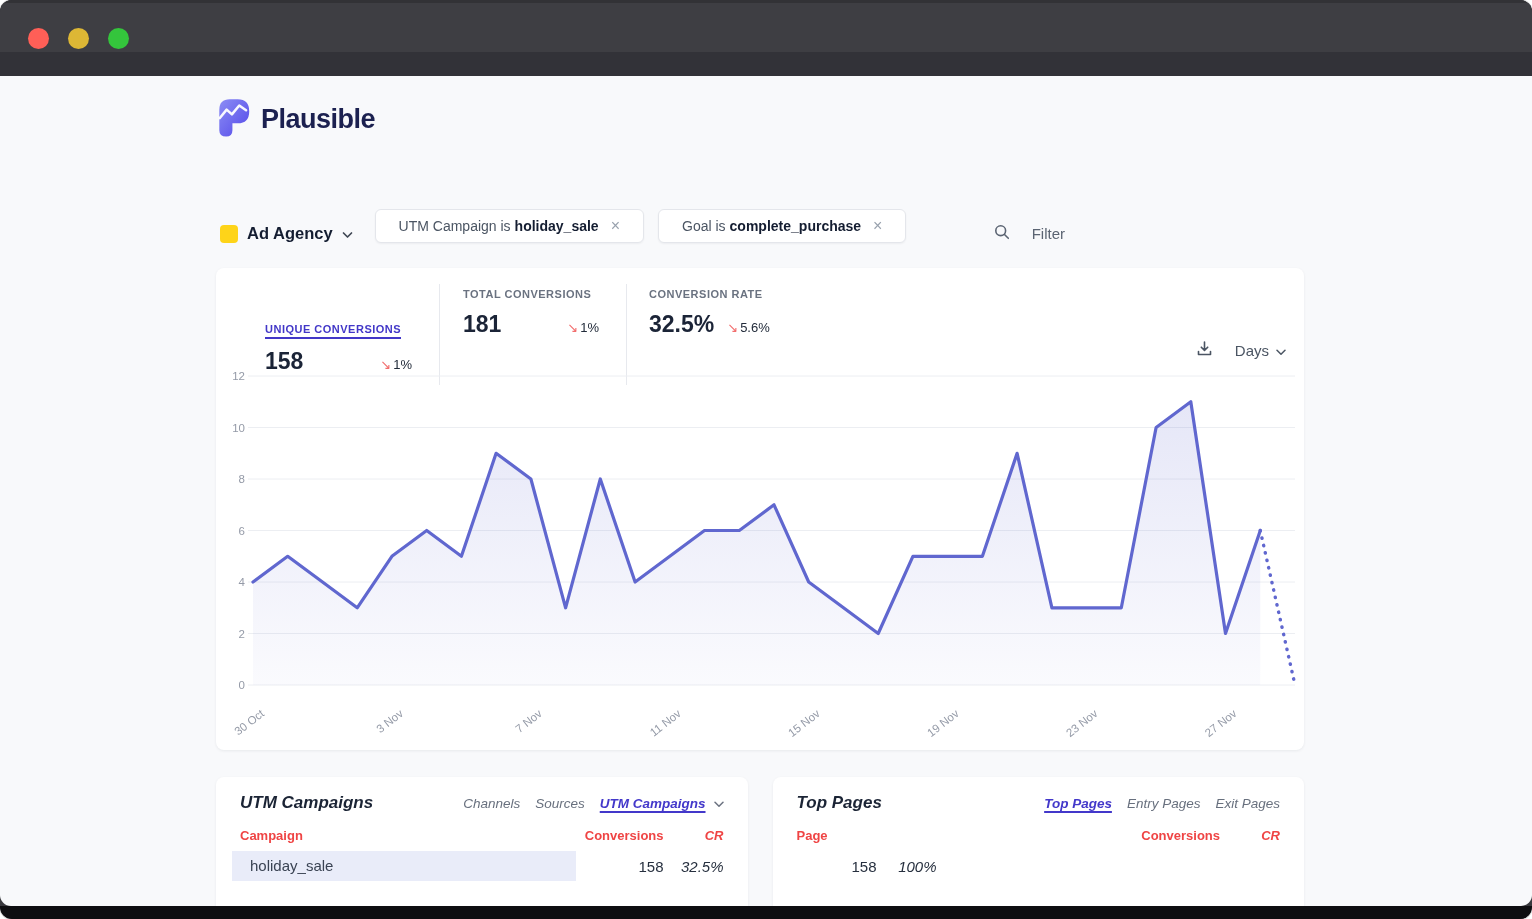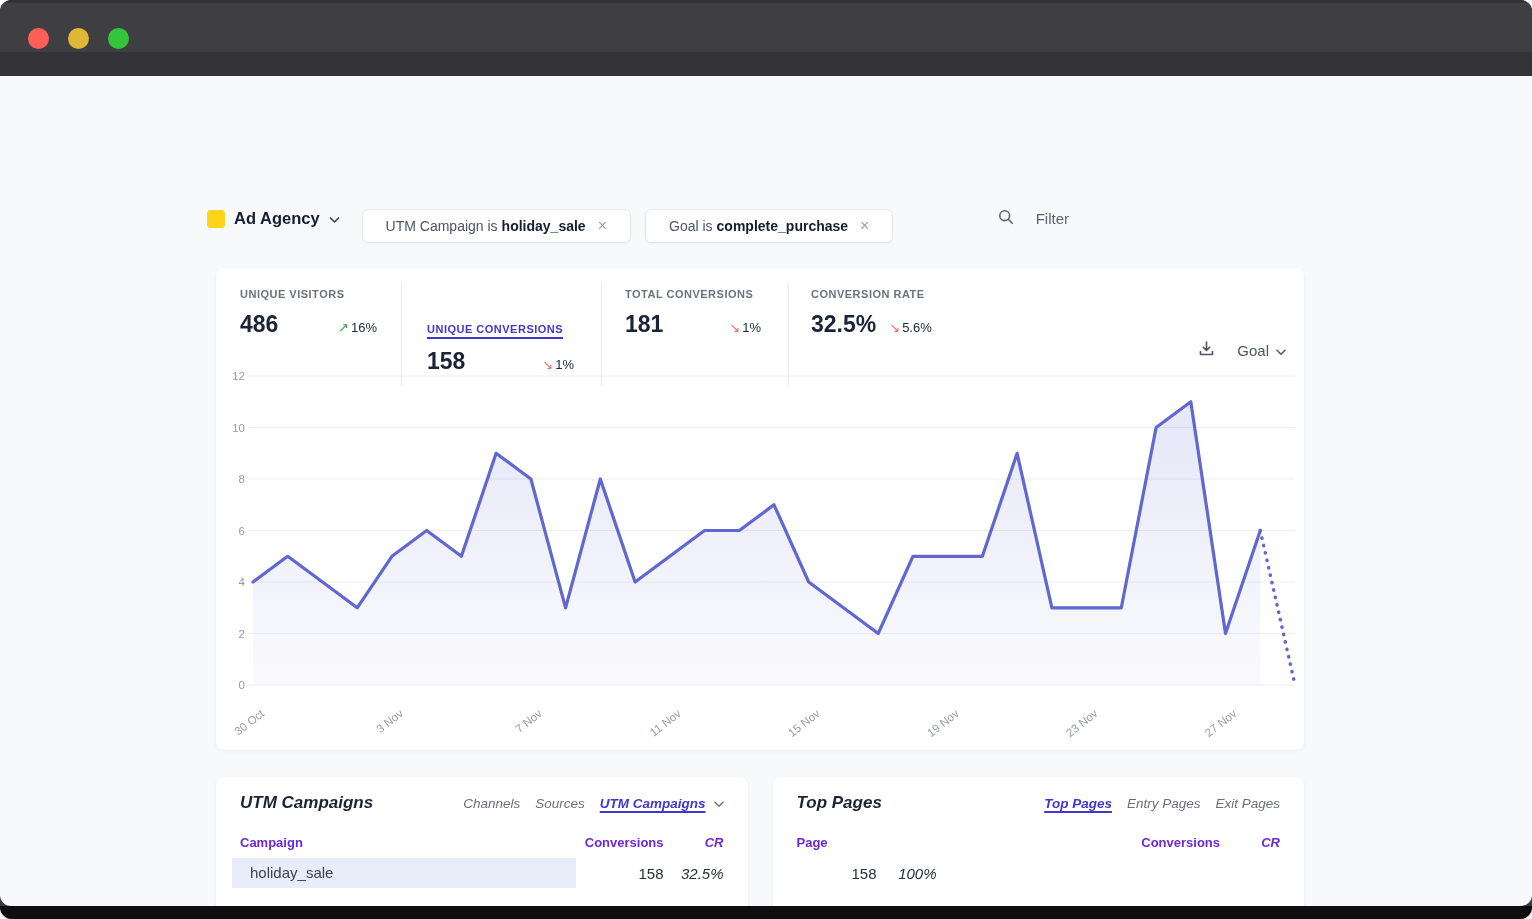--- a/index.html
+++ b/index.html
@@ -16,29 +16,29 @@
   .light.green { background:#34c53c; }
 
   
   .content { position:absolute; top:76px; left:0; right:0; bottom:13px; background:#f8f9fb; border-radius:0 0 11px 11px; overflow:hidden; }
   .win-bottom { position:absolute; bottom:0; left:0; right:0; height:13px; background:#0e0e11; border-radius:0 0 12px 12px; }
 
   .brand { position:absolute; left:216px; top:20px; display:flex; align-items:center; gap:9px; }
   .brand-name { font-size:27px; font-weight:800; color:#1c2150; letter-spacing:-0.5px; }
 
   
-  .toolbar { position:absolute; left:207px; top:133px; width:872px; height:34px; display:flex; align-items:flex-start; }
+  .toolbar { position:absolute; left:220px; top:133px; width:872px; height:34px; display:flex; align-items:flex-end; }
   .site-switcher { display:flex; align-items:center; gap:9px; cursor:pointer; margin-right:22px; }
   .favicon { width:18px; height:18px; border-radius:4px; background:#fed419; }
   .site-name { font-size:16.5px; font-weight:700; color:#141d31; }
   .chip { display:flex; align-items:center; height:34px; padding:0 23px; background:#fff; border:1px solid #e4e6eb; border-radius:6px; box-shadow:0 1px 2px rgba(16,24,40,.05); margin-right:14px; font-size:14px; color:#4b5563; white-space:nowrap; }
   .chip b { color:#141d31; margin-left:4px; font-weight:700; }
   .chip .x { margin-left:12px; color:#98a1ad; font-size:16px; line-height:1; cursor:pointer; }
   .right-group { margin-left:auto; display:flex; align-items:center; }
-  .filter-btn { display:flex; align-items:center; gap:22px; color:#5b6472; font-size:15px; cursor:pointer; margin-right:10px; }
+  .filter-btn { display:flex; align-items:center; gap:22px; color:#5b6472; font-size:15px; cursor:pointer; margin-right:27px; }
   .date-dropdown { display:flex; align-items:center; justify-content:space-between; width:184px; height:34px; background:#fff; border:1px solid #e3e6ea; border-radius:6px; box-shadow:0 1px 2px rgba(16,24,40,.05); padding:0 12px 0 14px; cursor:pointer; }
   .date-dropdown span { font-size:15px; font-weight:600; color:#27303f; }
 
   
   .main-card { position:absolute; left:216px; top:192px; width:1088px; height:482px; background:#fff; border-radius:8px; box-shadow:0 1px 3px rgba(16,24,40,.07); }
   .stats { display:flex; padding:16px 0 0 24px; }
   .stat { cursor:pointer; }
   .stat .label { font-size:11px; font-weight:700; letter-spacing:.5px; color:#6a7280; display:inline-block; }
   .stat.active .label { color:#4237c8; border-bottom:2px solid #4237c8; padding-bottom:2px;margin-top:39px; }
   .vrow { display:flex; align-items:baseline; justify-content:space-between; margin-top:9px; }
@@ -59,21 +59,21 @@
 
   
   .bottom-grid { position:absolute; left:216px; top:701px; width:1088px; display:grid; grid-template-columns:1fr 1fr; gap:25px; }
   .card { background:#fff; border-radius:8px; box-shadow:0 1px 3px rgba(16,24,40,.07); padding:16px 24px 24px; height:150px; }
   .card-head { display:flex; align-items:center; justify-content:space-between;font-style:italic; }
   .card-title { font-size:17px; font-weight:700; color:#1b2435; }
   .card-tabs { display:flex; align-items:center; gap:15px; font-size:13.5px; color:#68707e; }
   .tab { cursor:pointer; white-space:nowrap; }
   .tab.active { color:#4338ca; font-weight:700; text-decoration:underline; text-decoration-thickness:1.5px; text-underline-offset:3px; }
   .tab-chev { margin-left:-7px; }
-  .cols { display:flex; margin-top:22px; font-size:13px; font-weight:700; color:#6d28d9; }
+  .cols { display:flex; margin-top:15px; font-size:13px; font-weight:700; color:#ef4444; }
   .trow { display:flex; align-items:center; margin-top:8px; height:30px; font-size:15px; cursor:pointer; }
   .name-cell { flex:1; position:relative; height:30px; line-height:30px; color:#3a4353; }
   .name-cell .bar { position:absolute; left:-8px; top:0; bottom:0; background:#e9ecf9; }
   .pages .name-cell .bar { background:#fcf1e2; }
   .name-cell .nm { position:relative; padding-left:10px; }
   .colA { flex:1; }
   .colB { width:80px; text-align:right; }
   .colC { width:60px; text-align:right;font-style:italic; }
   .num { color:#27303f; }
   .icon { flex:none; display:inline-block; }
@@ -86,20 +86,35 @@
     <div class="upper"></div>
     <div class="lights">
       <span class="light red"></span>
       <span class="light yellow"></span>
       <span class="light green"></span>
     </div>
   </div>
 
   <div class="content">
 
+    <div class="brand">
+      <span class="icon">
+        <svg width="36" height="42" viewBox="0 0 34 40">
+          <defs>
+            <linearGradient id="logoGrad" x1="0" y1="0" x2="1" y2="1">
+              <stop offset="0" stop-color="#8c8df5"></stop>
+                <stop offset="1" stop-color="#5348e8"></stop>
+            </linearGradient>
+          </defs>
+          <path d="M3 13 Q3 3 13 3 L20.5 3 Q31.5 3 31.5 14.5 Q31.5 26 20.5 26 L15.5 26 L15.5 32.5 Q15.5 38.5 9.5 38.5 Q3 38.5 3 32.5 Z" fill="url(#logoGrad)"></path>
+          <polyline points="3.5,21 10,13 15,17.5 22,9 28.5,13.5" stroke="#ffffff" stroke-width="2.4" fill="none" stroke-linejoin="round" stroke-linecap="round" opacity="0.95"></polyline>
+        </svg>
+      </span>
+      <span class="brand-name">Plausible</span>
+    </div>
 
     <div class="toolbar">
       <div class="site-switcher">
         <span class="favicon"></span>
         <span class="site-name">Ad Agency</span>
         <span class="icon">
           <svg width="11" height="8" viewBox="0 0 11 8">
               <path d="M1.5 2 L5.5 6 L9.5 2" stroke="#3f4754" stroke-width="1.7" fill="none" stroke-linecap="round" stroke-linejoin="round"></path>
             </svg>
         </span>
@@ -125,27 +140,20 @@
                 <line x1="10.5" y1="10.5" x2="14.3" y2="14.3" stroke="#5b6472" stroke-width="1.6" stroke-linecap="round"></line>
               </svg>
           </span>
           <span>Filter</span>
         </div>
       </div>
     </div>
 
     <section class="main-card">
       <div class="stats">
-        <div class="stat stat1">
-          <span class="label">UNIQUE VISITORS</span>
-          <div class="vrow">
-            <span class="value">486</span>
-            <span class="delta up"><span class="arr">↗</span><span>16%</span></span>
-          </div>
-        </div>
         <div class="stat stat2 active">
           <span class="label">UNIQUE CONVERSIONS</span>
           <div class="vrow">
             <span class="value">158</span>
             <span class="delta down"><span class="arr">↘</span><span>1%</span></span>
           </div>
         </div>
         <div class="stat stat3">
           <span class="label">TOTAL CONVERSIONS</span>
           <div class="vrow">
@@ -162,21 +170,21 @@
         </div>
       </div>
 
       <div class="chart-controls">
         <span class="icon">
           <svg width="17" height="17" viewBox="0 0 17 17">
               <path d="M8.5 2 v8 M5.3 7.2 L8.5 10.4 L11.7 7.2" stroke="#4b5563" stroke-width="1.6" fill="none" stroke-linecap="round" stroke-linejoin="round"></path>
               <path d="M2.5 11.5 v3 h12 v-3" stroke="#4b5563" stroke-width="1.6" fill="none" stroke-linecap="round" stroke-linejoin="round"></path>
             </svg>
         </span>
-        <span class="interval">Goal</span>
+        <span class="interval">Days</span>
         <span class="icon">
           <svg width="10" height="7" viewBox="0 0 10 7">
               <path d="M1 1.3 L5 5.3 L9 1.3" stroke="#4b5563" stroke-width="1.5" fill="none" stroke-linecap="round" stroke-linejoin="round"></path>
             </svg>
         </span>
       </div>
 
       <div class="chart-wrap">
         <svg id="chart-svg" width="1072" height="374" viewBox="0 0 1072 374">
           <defs>

